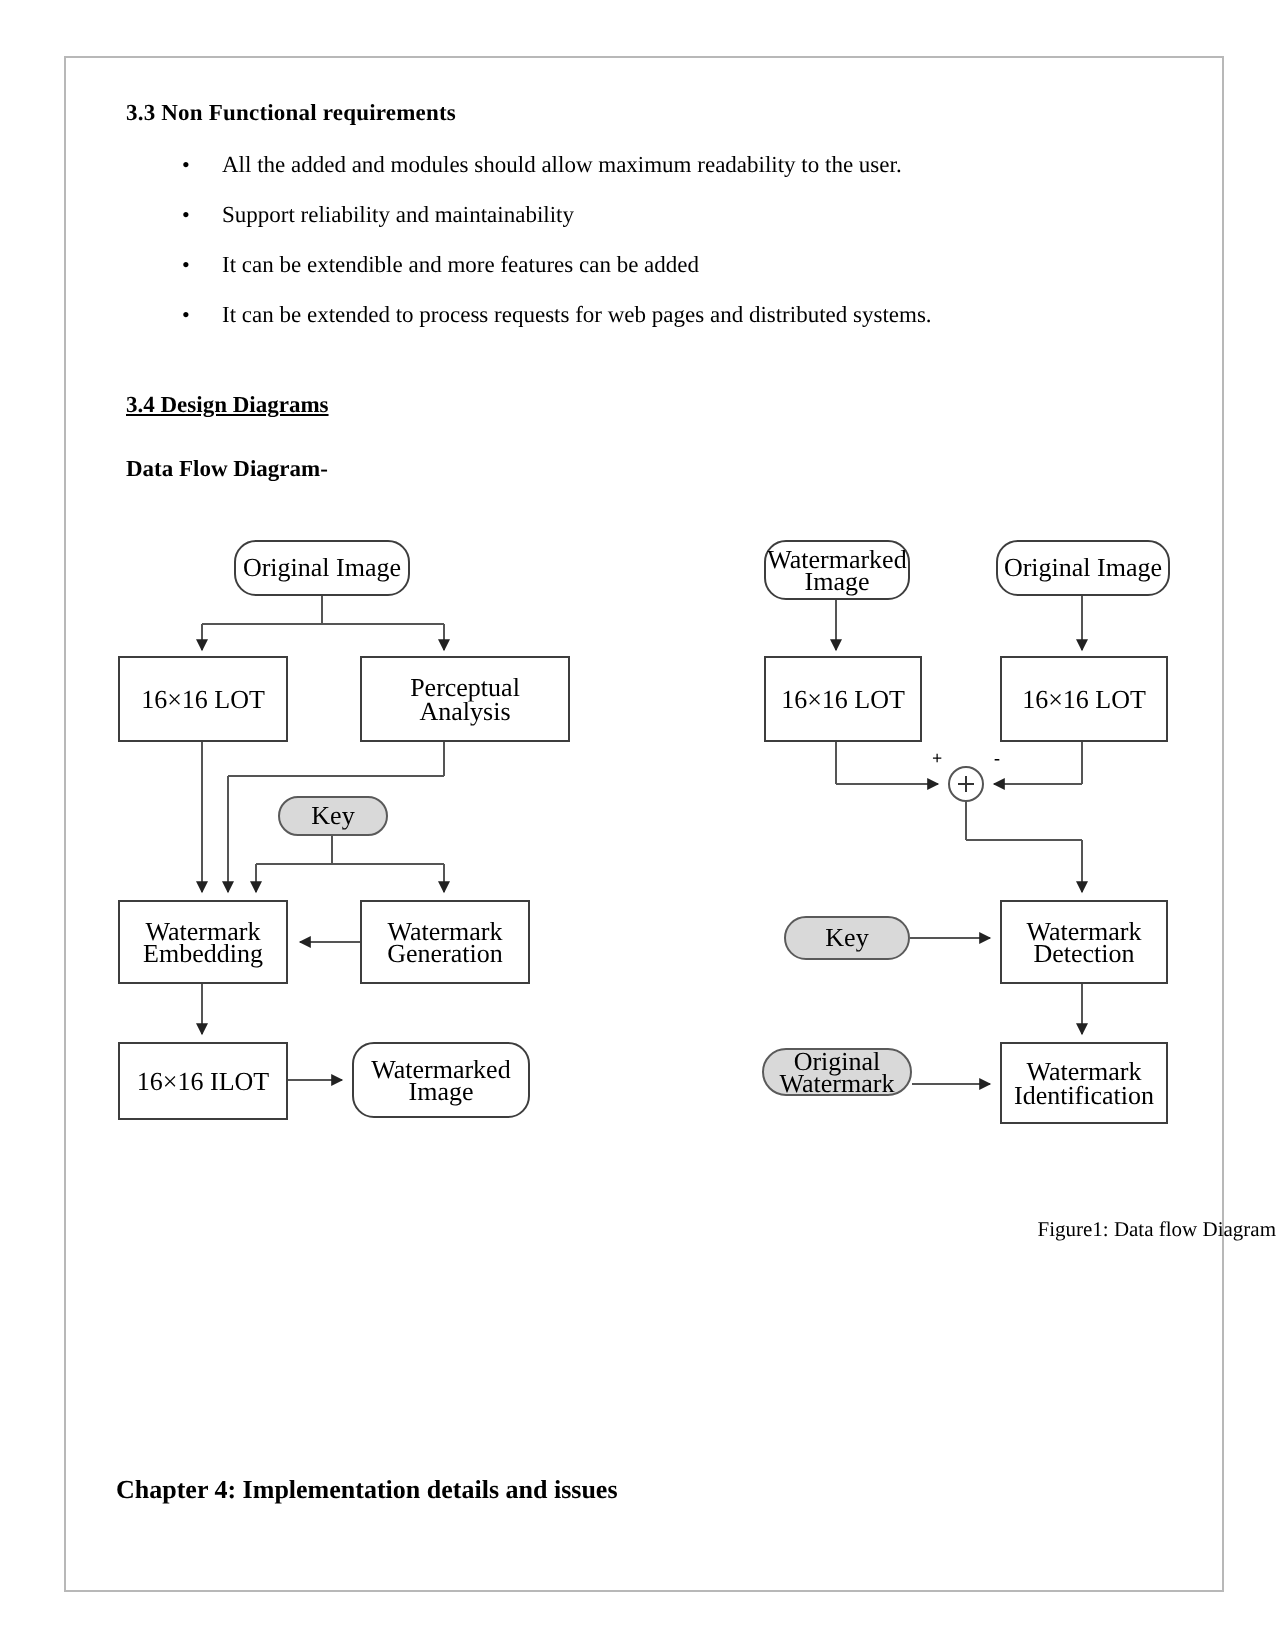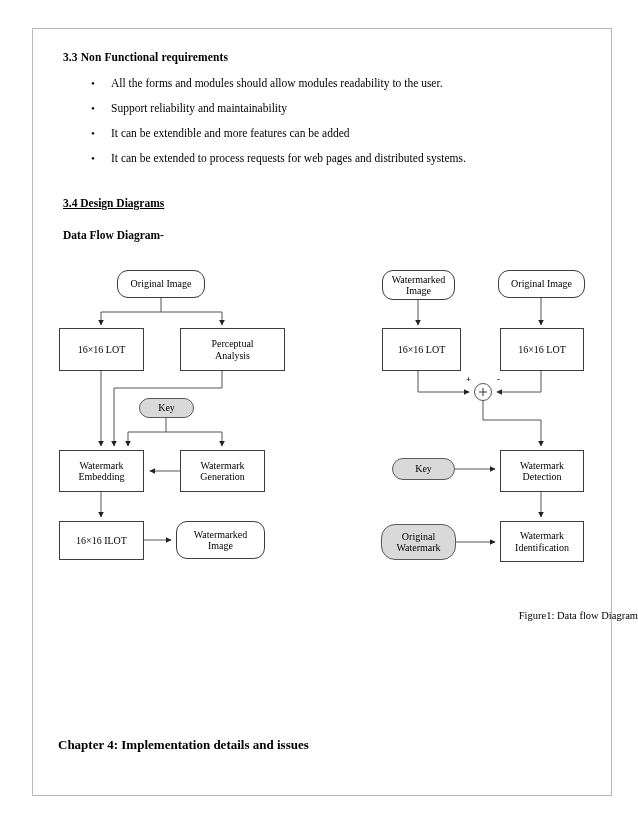--- a/index.html
+++ b/index.html
@@ -80,21 +80,21 @@
   }
   .node {
     position: absolute;
     box-sizing: border-box;
     border: 1px solid #3d3d3d;
     background: #ffffff;
     display: flex;
     align-items: center;
     justify-content: center;
     text-align: center;
-    font-size: 10px;
+    font-size: 13px;
     line-height: 11.5px;
     font-family: "Liberation Serif", "DejaVu Serif", serif;
     color: #000;
   }
   .node.rounded {
     border-radius: 11px;
   }
   .node.pill {
     border-radius: 11px;
     background: #d9d9d9;
@@ -131,21 +131,21 @@
 <body>
 
 <div id="page">
   <div class="content">
 
     <h3 class="heading">3.3 Non Functional requirements</h3>
 
     <ul class="bullets">
       <li>
         <span class="bullet-dot">•</span>
-        <span>All the forms and modules should allow modules readability to the user.</span>
+        <span>All the added and modules should allow maximum readability to the user.</span>
       </li>
       <li>
         <span class="bullet-dot">•</span>
         <span>Support reliability and maintainability</span>
       </li>
       <li>
         <span class="bullet-dot">•</span>
         <span>It can be extendible and more features can be added</span>
       </li>
       <li>
@@ -279,21 +279,21 @@
 
   <div class="node pill" style="left:392px;top:458px;width:63px;height:22px;">
     <span>Key</span>
   </div>
 
   <div class="node" style="left:500px;top:450px;width:84px;height:42px;flex-direction:column;">
     <span>Watermark</span>
     <span>Detection</span>
   </div>
 
-  <div class="node pill-lg" style="left:381px;top:524px;width:75px;height:36px;flex-direction:column;">
+  <div class="node pill-lg" style="left:381px;top:524px;width:75px;height:24px;flex-direction:column;">
     <span>Original</span>
     <span>Watermark</span>
   </div>
 
   <div class="node" style="left:500px;top:521px;width:84px;height:41px;flex-direction:column;">
     <span>Watermark</span>
     <span>Identification</span>
   </div>
 
   <div class="caption" style="left:0px;top:610px;">Figure1: Data flow Diagram</div>

